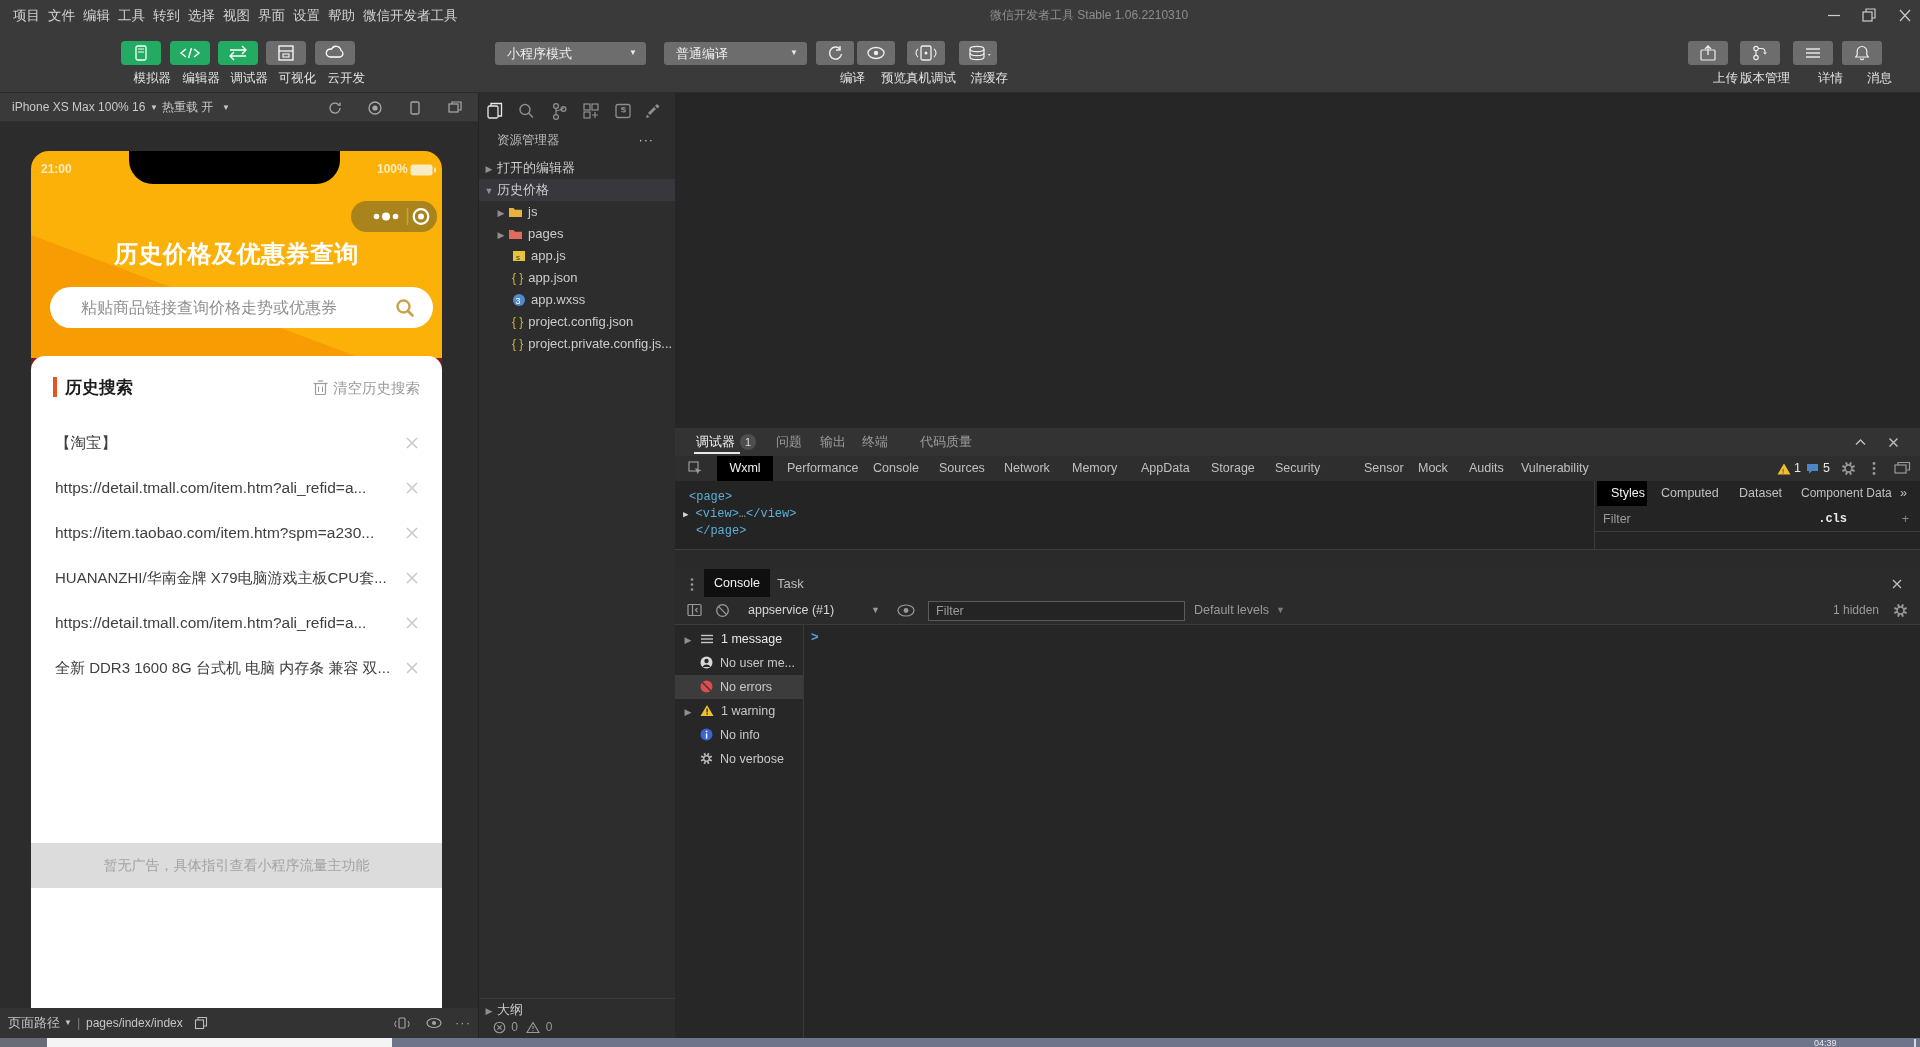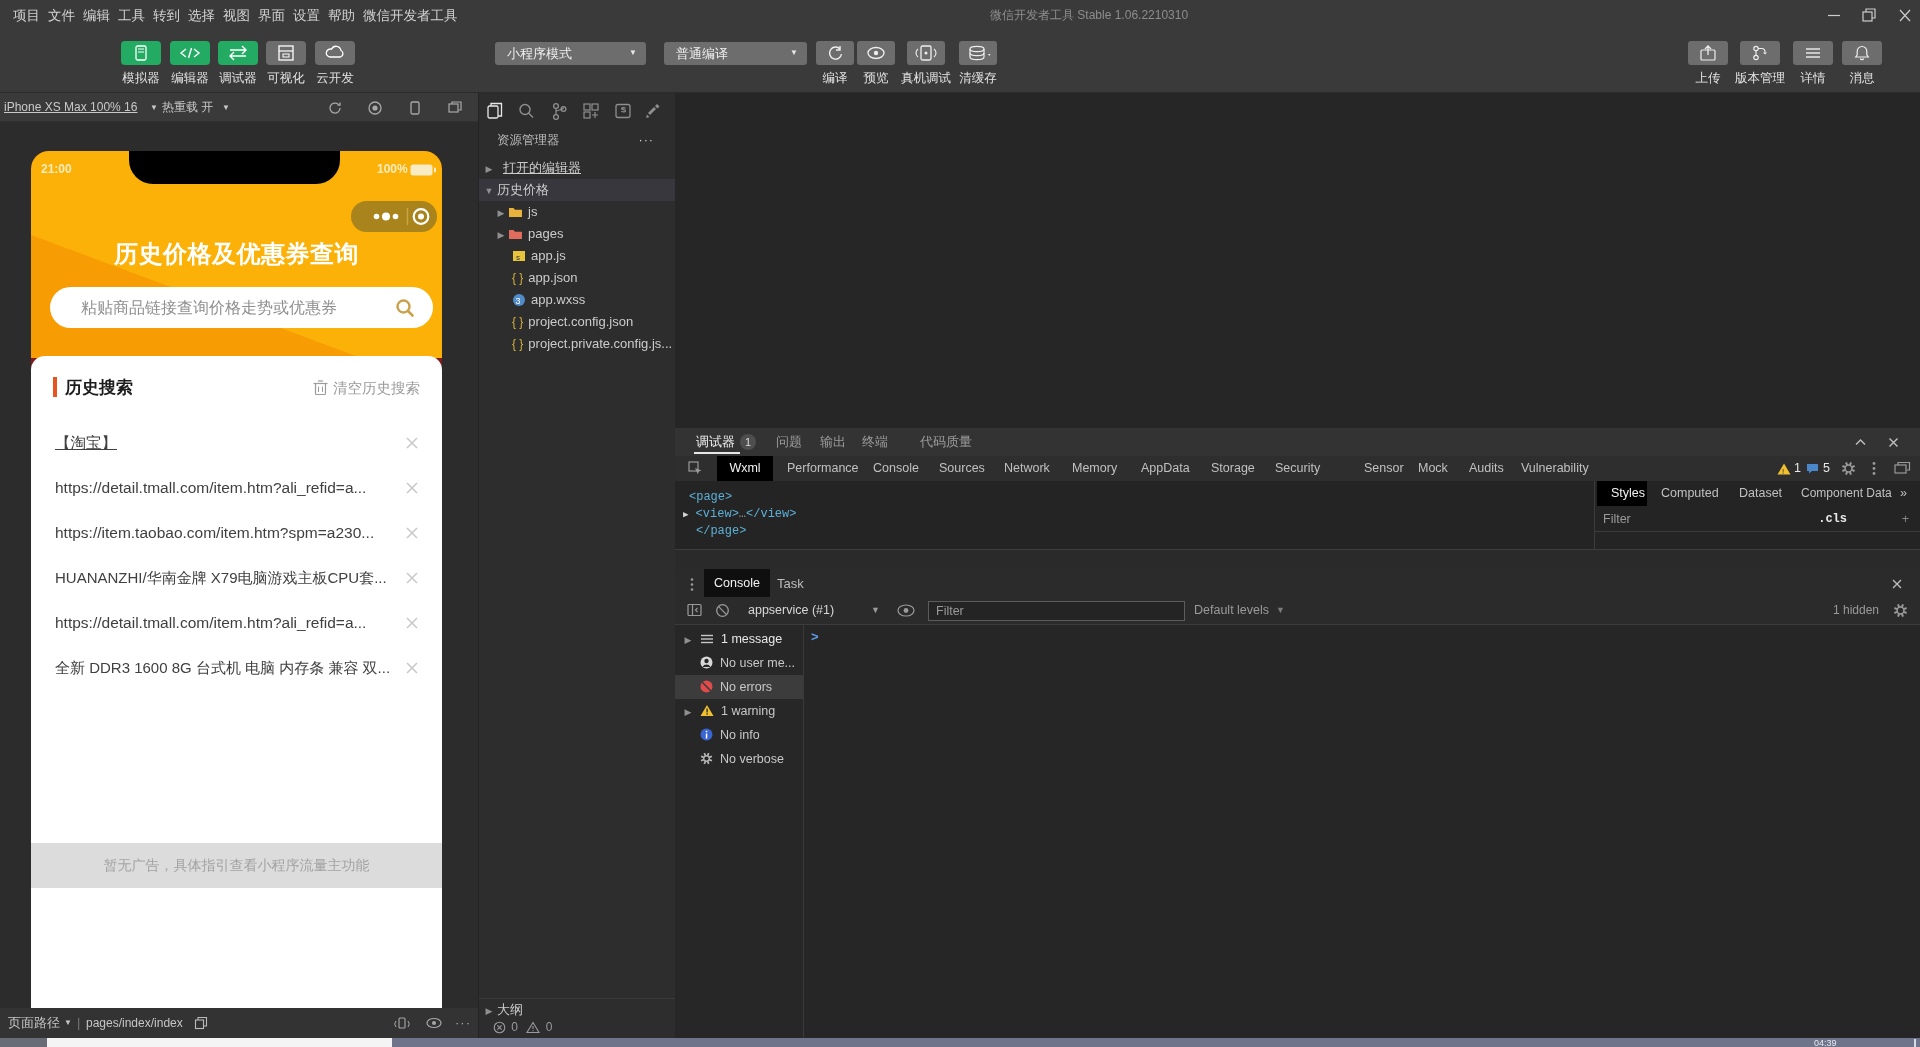--- a/index.html
+++ b/index.html
@@ -10,21 +10,21 @@
   
   #titlebar { left:0; top:0; width:1920px; height:31px; background:#3a3a3a; }
   .menu { left:13px; top:0; height:31px; line-height:31px; color:#d2d2d2; font-size:13.5px; }
   .menu span { margin-right:8px; }
   #wintitle { left:990px; top:0; height:31px; line-height:31px; color:#8d8d8d; font-size:12px; }
   
   #toolbar { left:0; top:31px; width:1920px; height:62px; background:#3a3a3a; border-bottom:1px solid #2b2b2b; }
   .tbtn { position:absolute; top:41px; width:40px; height:24px; border-radius:4px; }
   .green { background:#23ab63; }
   .grayb { background:#6d6d6d; }
-  .tlabel { position:absolute; top:70px; font-size:12.5px; color:#e3e3e3; text-align:center; width:60px; margin-left:-30px; }
+  .tlabel { position:absolute; top:70px; font-size:12.5px; color:#e3e3e3; text-align:right; width:60px; margin-left:-30px; }
   .drop { position:absolute; top:42px; height:23px; background:#6d6d6d; border-radius:3px; color:#efefef; font-size:13px; line-height:23px; padding-left:12px; }
   .caret { position:absolute; right:9px; top:-1px; font-size:8px; color:#e8e8e8; }
   .icbtn { position:absolute; top:41px; width:38px; height:24px; background:#6d6d6d; border-radius:3px; }
   
   #devbar { left:0; top:93px; width:478px; height:29px; background:#3a3a3a; color:#c9c9c9; font-size:12.5px; line-height:29px; border-bottom:1px solid #303030; }
   #simarea { left:0; top:122px; width:478px; height:886px; background:#2c2c2c; }
   #phone { position:absolute; left:31px; top:29px; width:411px; height:857px; background:#7f1d1d; border-radius:18px 18px 0 0; overflow:hidden; }
   #phead { position:absolute; left:0; top:0; width:411px; height:207px; background:#fbb107; }
   #pwedge { position:absolute; left:0; top:0; width:411px; height:207px; }
   #notch { position:absolute; left:98px; top:0; width:211px; height:33px; background:#000; border-radius:0 0 24px 24px; }
@@ -172,21 +172,21 @@
 <div class="tlabel" style="left:1813px;">详情</div>
   <div class="icbtn" style="left:1842px;width:40px;">
     <svg width="40" height="24">
       <path d="M20 5.5 a4.8 4.8 0 0 1 4.8 4.8 v3.5 l1.5 2.2 H13.7 l1.5-2.2 v-3.5 A4.8 4.8 0 0 1 20 5.5 Z" fill="none" stroke="#eee" stroke-width="1.2"></path>
       <path d="M18.3 17.5 a1.8 1.8 0 0 0 3.4 0" fill="none" stroke="#eee" stroke-width="1.2"></path>
     </svg>
   </div>
 <div class="tlabel" style="left:1862px;">消息</div>
 
   <div class="abs" id="devbar">
-    <span class="abs" style="left:4px;font-size:12px;text-decoration:underline;">iPhone XS Max 100% 16</span>
+    <span class="abs" style="left:12px;font-size:12px;">iPhone XS Max 100% 16</span>
     <span class="abs" style="left:150px;font-size:8px;">▼</span>
     <span class="abs" style="left:162px;font-size:12px;">热重载 开</span>
     <span class="abs" style="left:222px;font-size:8px;">▼</span>
     <svg class="abs" style="left:327px;top:7px;" width="16" height="16">
       <path d="M13 8 a5 5 0 1 1-1.8-3.8" fill="none" stroke="#a8a8a8" stroke-width="1.3"></path>
       <path d="M13 2.5 v2.5 h-2.5" fill="none" stroke="#a8a8a8" stroke-width="1.3"></path>
     </svg>
     <svg class="abs" style="left:367px;top:7px;" width="16" height="16">
       <circle cx="8" cy="8" r="6" fill="none" stroke="#a8a8a8" stroke-width="1.3"></circle>
       <circle cx="8" cy="8" r="2.6" fill="#a8a8a8"></circle>
@@ -237,21 +237,21 @@
         <div style="position:absolute;left:22px;top:21px;width:4px;height:20px;background:#e8541e;"></div>
         <div style="position:absolute;left:34px;top:20px;font-size:17px;font-weight:bold;color:#1c1c1c;">历史搜索</div>
         <svg style="position:absolute;left:282px;top:23px;" width="15" height="17">
           <rect x="2.5" y="4.5" width="10" height="11" rx="1" fill="none" stroke="#9b9b9b" stroke-width="1.2"></rect>
           <line x1="0.5" y1="4.5" x2="14.5" y2="4.5" stroke="#9b9b9b" stroke-width="1.2"></line>
           <line x1="5" y1="2" x2="10" y2="2" stroke="#9b9b9b" stroke-width="1.2"></line>
           <line x1="5.5" y1="7.5" x2="5.5" y2="13" stroke="#9b9b9b" stroke-width="1"></line>
           <line x1="9.5" y1="7.5" x2="9.5" y2="13" stroke="#9b9b9b" stroke-width="1"></line>
         </svg>
         <div style="position:absolute;left:302px;top:23px;font-size:14.5px;color:#9b9b9b;">清空历史搜索</div>
-        <div class="hrow" style="top:75px;text-decoration:underline;">【淘宝】</div>
+        <div class="hrow" style="top:75px;">【淘宝】</div>
         <div class="hrow" style="top:120px;">https://detail.tmall.com/item.htm?ali_refid=a...</div>
         <div class="hrow" style="top:165px;">https://item.taobao.com/item.htm?spm=a230...</div>
         <div class="hrow" style="top:210px;font-size:15px;">HUANANZHI/华南金牌 X79电脑游戏主板CPU套...</div>
         <div class="hrow" style="top:255px;">https://detail.tmall.com/item.htm?ali_refid=a...</div>
         <div class="hrow" style="top:300px;font-size:15px;">全新 DDR3 1600 8G 台式机 电脑 内存条 兼容 双...</div>
         <svg class="hx" style="left:373px;top:79px;">
           <line x1="3" y1="3" x2="13" y2="13"></line>
           <line x1="13" y1="3" x2="3" y2="13"></line>
         </svg>
         <svg class="hx" style="left:373px;top:124px;">
@@ -322,21 +322,21 @@
     <svg class="abs" style="left:133px;top:7px;" width="22" height="22">
       <rect x="4" y="4.5" width="14" height="13" rx="2" fill="none" stroke="#8f8f8f" stroke-width="1.3"></rect>
       <path d="M13.5 8.5 c0-1-4-1.2-4 0 c0 1.4 4 .8 4 2.4 c0 1.4-4 1.2-4 .2" fill="none" stroke="#8f8f8f" stroke-width="1.2"></path>
     </svg>
     <svg class="abs" style="left:163px;top:7px;" width="22" height="22">
       <path d="M6 13 l6-6 2 2-6 6 z" fill="#8f8f8f"></path>
       <path d="M13 6 l2-2 2.5 2.5-2 2z" fill="#8f8f8f"></path>
       <path d="M5 14.5 l2.5 2.5 L4 18z" fill="#8f8f8f"></path>
     </svg>
     <div class="abs" style="left:18px;top:36px;width:179px;height:23px;color:#bcbcbc;font-size:12.5px;line-height:23px;">资源管理器<span style="position:absolute;right:22px;letter-spacing:1px;color:#cfcfcf;">···</span></div>
-    <div class="trow" style="top:64px;"><span class="tw" style="margin-left:4px;">▶</span><span style="margin-left:8px;text-decoration:underline;">打开的编辑器</span></div>
+    <div class="trow" style="top:64px;"><span class="tw" style="margin-left:4px;">▶</span><span style="margin-left:2px;">打开的编辑器</span></div>
     <div class="trow" style="top:86px;background:#37373d;"><span class="tw" style="margin-left:4px;">▼</span><span style="margin-left:2px;">历史价格</span></div>
     <div class="trow" style="top:108px;"><span class="tw" style="margin-left:16px;">▶</span><svg style="display:inline-block;vertical-align:-3px;margin-left:1px;" width="15" height="14">
         <path d="M1 3 h4.5 l1.5 1.8 H14 V12 H1 Z" fill="#e8b33c"></path>
       </svg><span style="margin-left:5px;">js</span></div>
     <div class="trow" style="top:130px;"><span class="tw" style="margin-left:16px;">▶</span><svg style="display:inline-block;vertical-align:-3px;margin-left:1px;" width="15" height="14">
         <path d="M1 3 h4.5 l1.5 1.8 H14 V12 H1 Z" fill="#e06c5e"></path>
       </svg><span style="margin-left:5px;">pages</span></div>
     <div class="trow" style="top:152px;"><svg style="display:inline-block;vertical-align:-3px;margin-left:33px;" width="14" height="14">
         <rect x="1" y="2" width="12" height="10" fill="#e8c33c"></rect>
         <text x="4" y="10.5" font-size="8" fill="#333" font-family="Liberation Sans">s</text>

